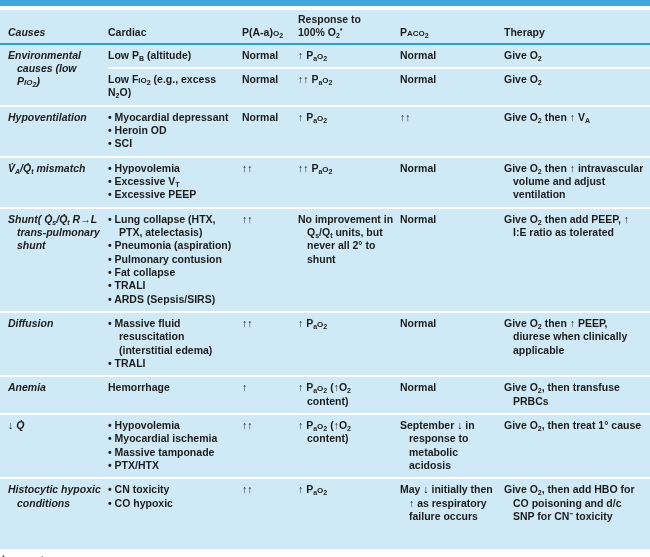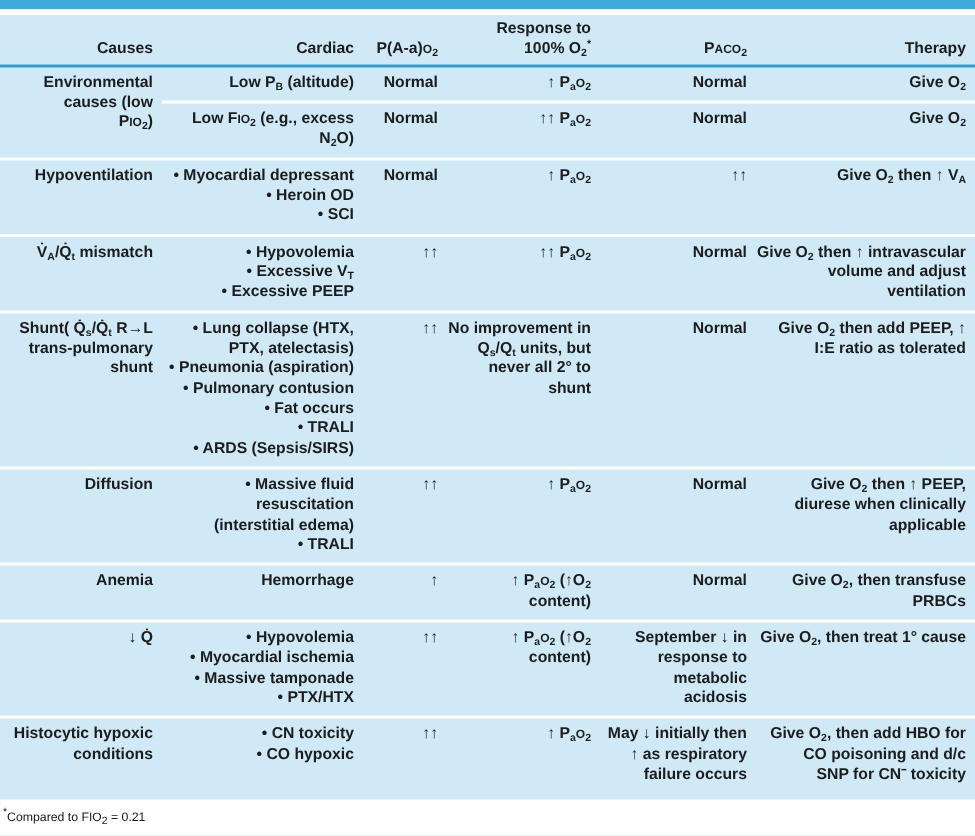--- a/index.html
+++ b/index.html
@@ -8,30 +8,30 @@
     font-family:"Liberation Sans",sans-serif;color:var(--ink,#1c1c1c);
   }
   .topbar{height:6px;background:var(--accent,#41aadd);margin-bottom:4px;}
   table.hypox{
     border-collapse:collapse;table-layout:fixed;width:650px;
     background:var(--tablebg,#cfe9f6);
     font-size:10.5px;font-weight:600;line-height:1.27;
   }
   col.c-cause{width:108px;} col.c-example{width:134px;} col.c-paao2{width:56px;}
   col.c-resp{width:102px;} col.c-paco2{width:104px;} col.c-therapy{width:146px;}
-  th,td{text-align:right;vertical-align:top;padding:4px 6px 5px 0;}
+  th,td{text-align:left;vertical-align:top;padding:4px 6px 5px 0;}
   thead th{
     vertical-align:bottom;font-weight:700;font-size:10.5px;
     border-bottom:2px solid var(--rule,#2e9fd4);
     padding-top:3px;padding-bottom:3px;
   }
-  th.first,td.first{padding-left:8px;}
+  th.first,td.first{padding-left:8px;font-style:italic;}
   tbody td{border-top:2px solid #ffffff;}
   tbody tr.no-top td{border-top:none;}
-  tbody tr:last-child td{padding-bottom:10px;}
+  tbody tr:last-child td{padding-bottom:26px;}
   .hang{padding-left:9px;text-indent:-9px;}
   .li{padding-left:11px;text-indent:-11px;}
   sub,sup{font-size:7px;line-height:0;}
   sub{vertical-align:-2px;} sup{vertical-align:3.5px;}
   .sc{font-size:8px;}
   .footnotes{padding:6px 4px 0 2px;font-size:8.2px;line-height:1.35;font-weight:400;color:#161616;}
   .fn1{margin:0 0 3px 0;}
 </style>
 </head>
 <body>
@@ -111,21 +111,21 @@
     </tr>
 
     <tr>
       <td class="first">
           <div class="hang">Shunt( Q̇<sub>s</sub>/Q̇<sub>t</sub> R→L trans-pulmonary shunt</div>
         </td>
       <td>
           <div class="li">• Lung collapse (HTX, PTX, atelectasis)</div>
           <div class="li">• Pneumonia (aspiration)</div>
           <div class="li">• Pulmonary contusion</div>
-          <div class="li">• Fat occurs</div>
+          <div class="li">• Fat collapse</div>
           <div class="li">• TRALI</div>
           <div class="li">• ARDS (Sepsis/SIRS)</div>
         </td>
       <td>↑↑</td>
       <td>
           <div class="hang">No improvement in Q<sub>s</sub>/Q<sub>t</sub> units, but never all 2° to shunt</div>
         </td>
       <td>Normal</td>
       <td>
           <div class="hang">Give O<sub>2</sub> then add PEEP, ↑ I:E ratio as tolerated</div>

